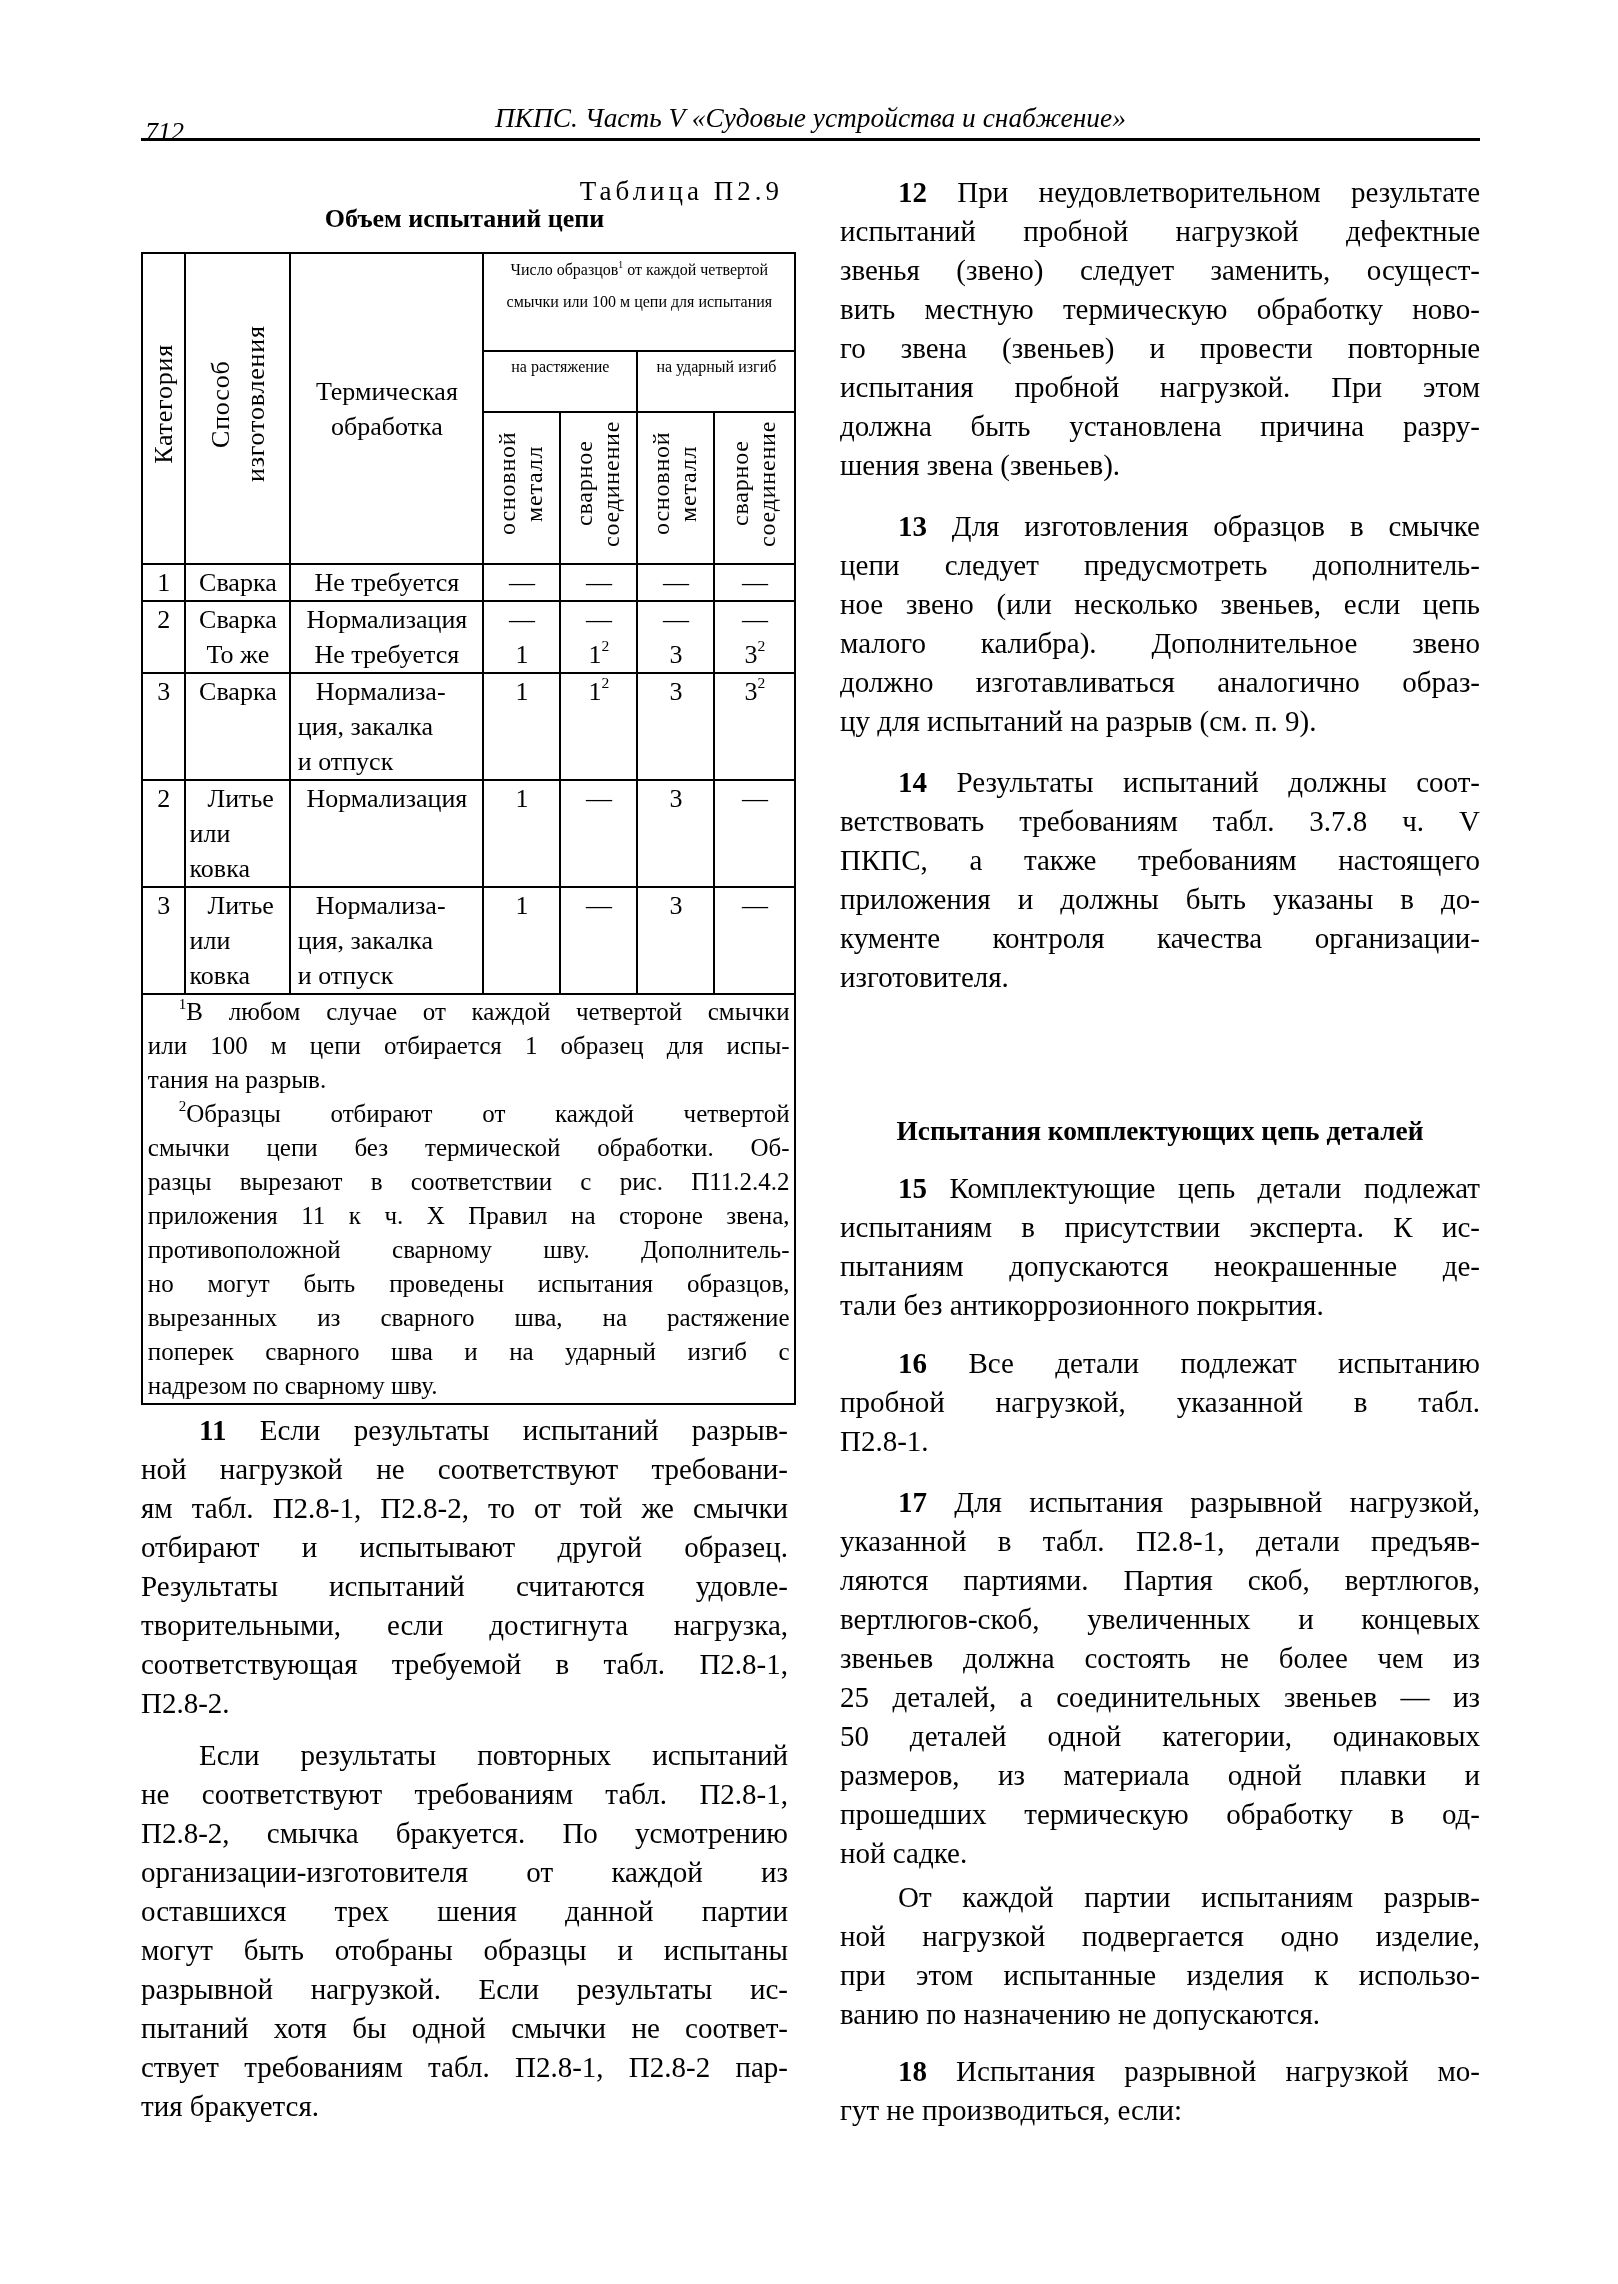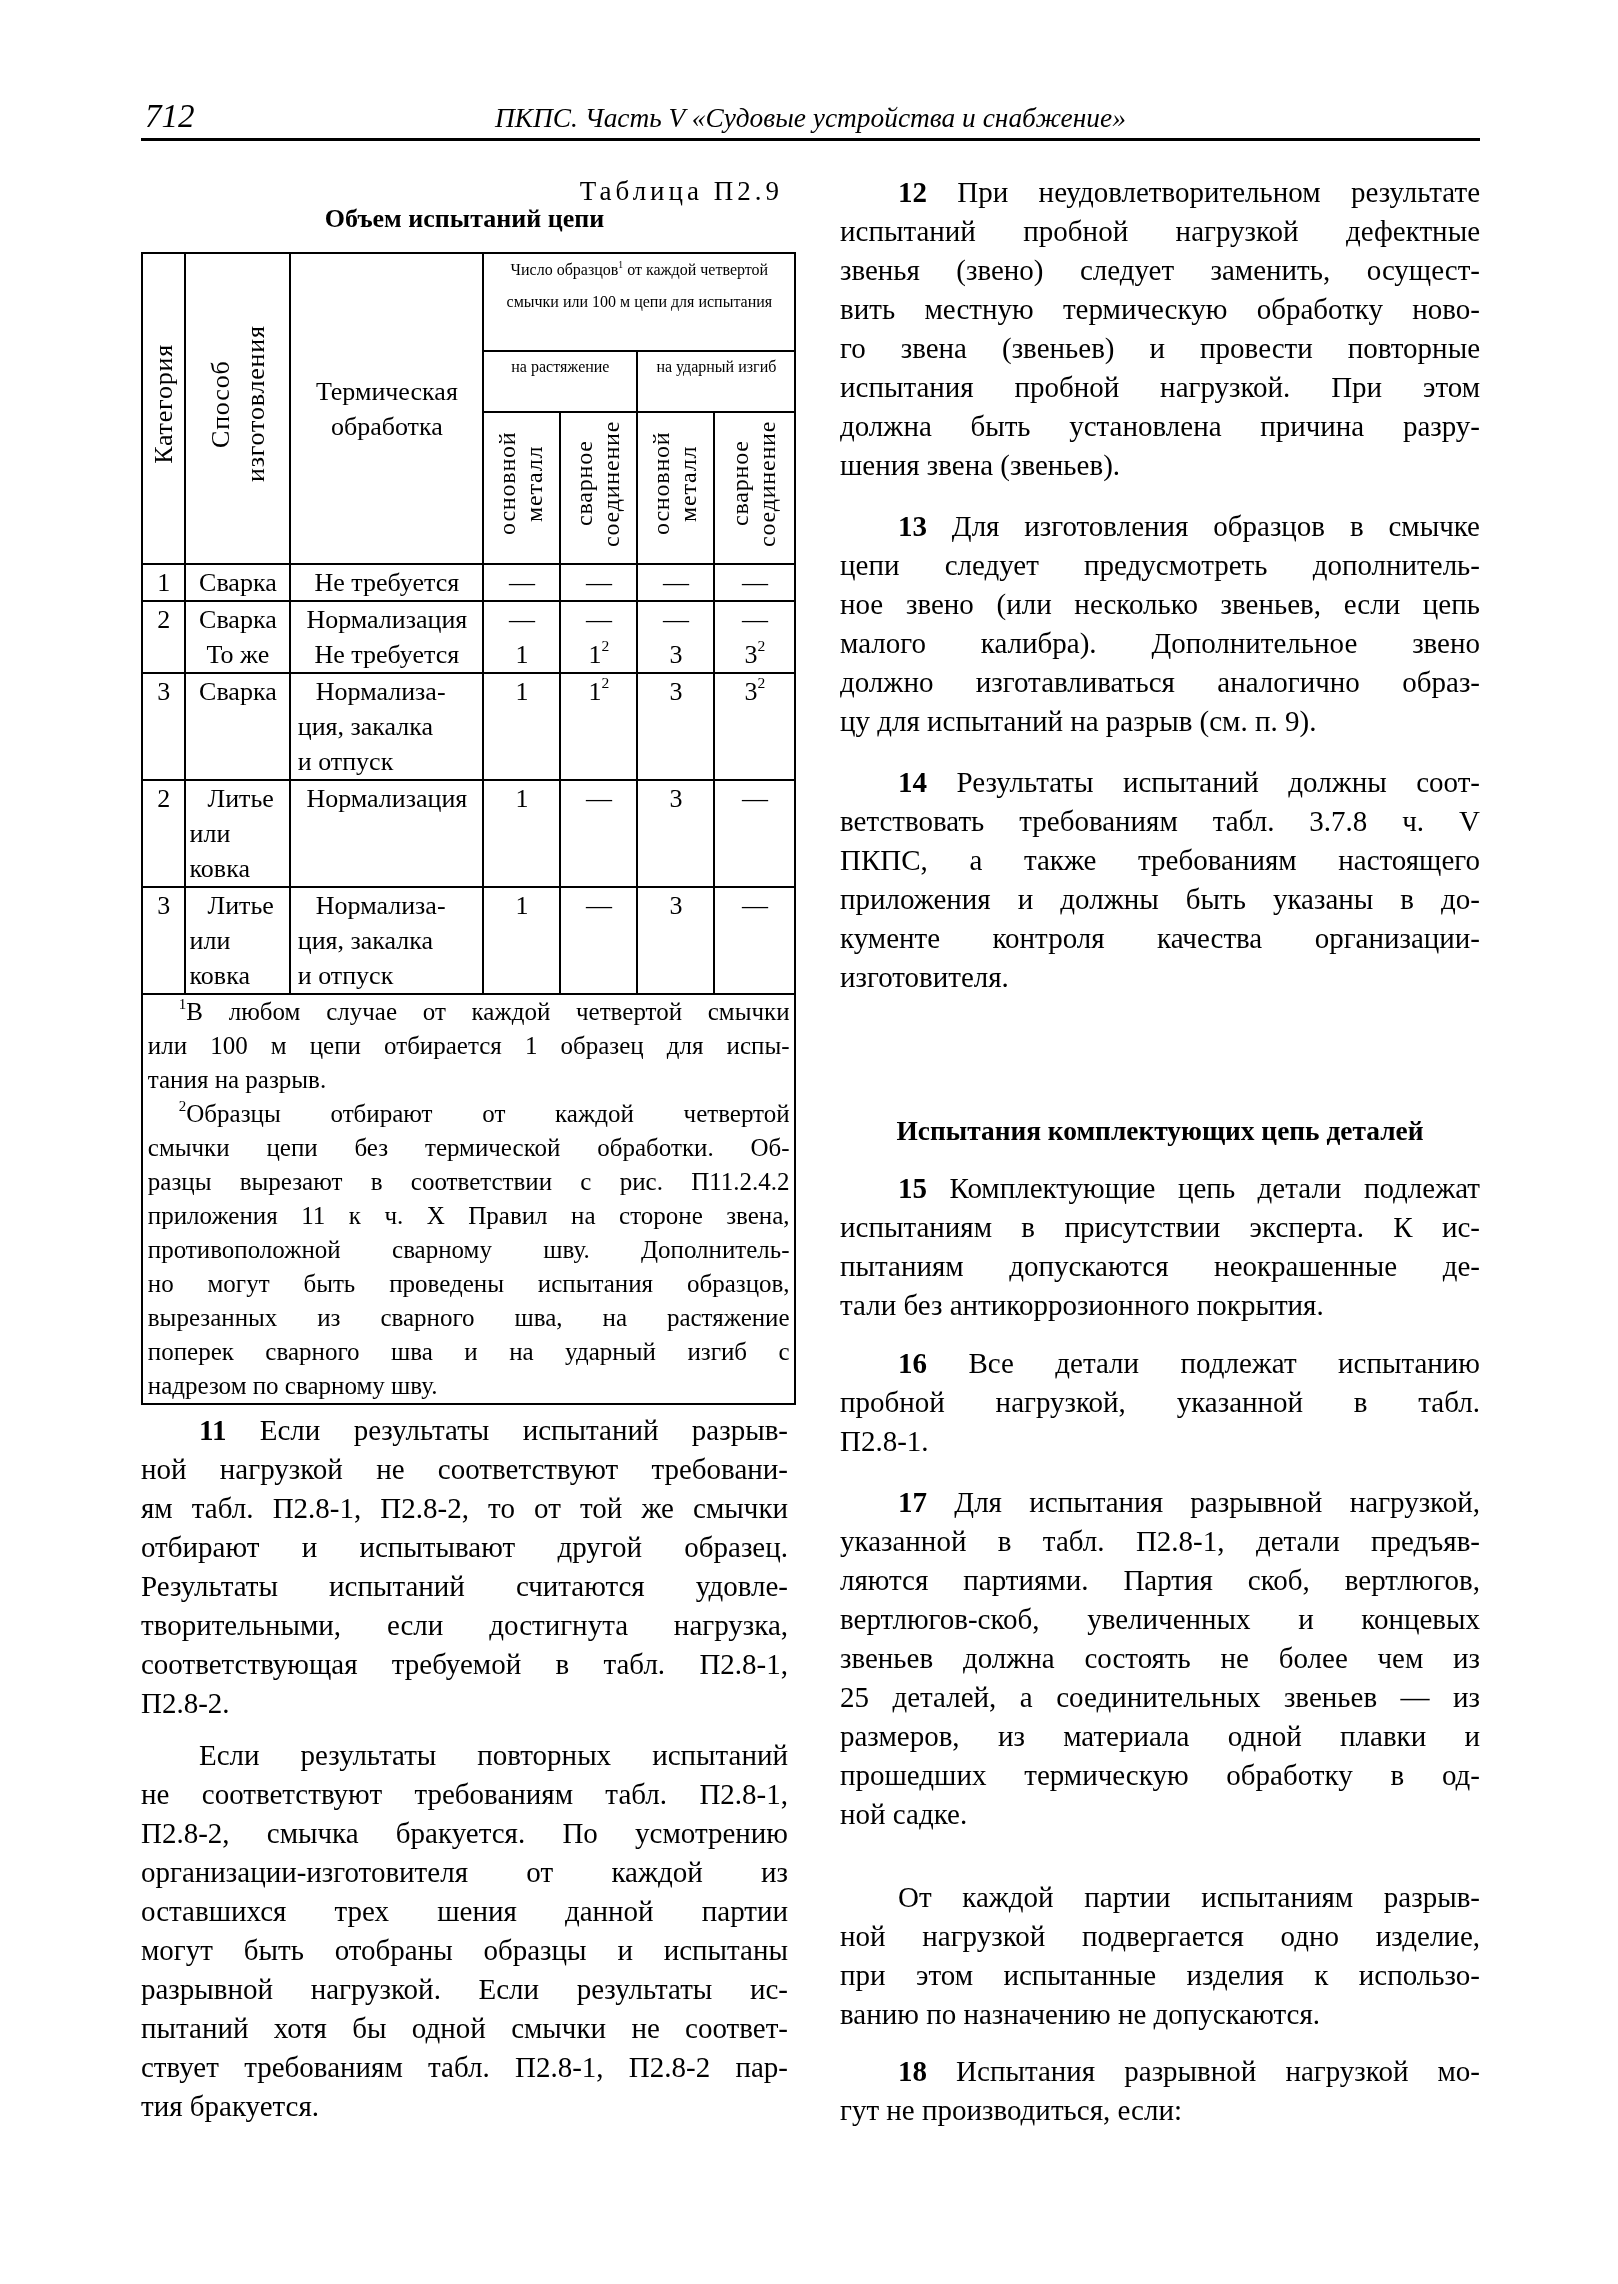--- a/index.html
+++ b/index.html
@@ -1,21 +1,21 @@
 <!DOCTYPE html>
 <html style="font-size:13px"><head>
 <meta charset="utf-8">
 <style>
   html, body { margin:0; padding:0; background:#ffffff; }
   body { width:1619px; height:2284px; position:relative; overflow:hidden;
          font-family:"Liberation Serif","DejaVu Serif",serif; color:#000; }
   .abs { position:absolute; }
 
   
-  #page-number { left:145px; top:100px; font-size:33px; font-style:italic; line-height:32px; }
+  #page-number { left:145px; top:116px; font-size:26px; font-style:italic; line-height:32px; }
   #running-title { left:141px; width:1339px; top:102px; font-size:27.4px; font-style:italic;
                    line-height:32px; text-align:center; }
   #header-rule { left:141px; top:138px; width:1339px; height:3.2px; background:#000; }
 
   
   #table-label { left:141px; width:642px; top:176px; font-size:27px; line-height:31px;
                  text-align:right; letter-spacing:4px; }
   #table-title { left:141px; width:647px; top:203px; font-size:26px; line-height:31px;
                  text-align:center; font-weight:bold; }
 
@@ -275,20 +275,21 @@
     <div class="line"><span>пробной нагрузкой, указанной в табл.</span></div>
     <div class="line last"><span>П2.8-1.</span></div>
   </div>
 <div class="para col-right" style="top:1483px">
     <div class="line first"><span class="num">17</span> <span>Для испытания разрывной нагрузкой,</span></div>
     <div class="line"><span>указанной в табл. П2.8-1, детали предъяв-</span></div>
     <div class="line"><span>ляются партиями. Партия скоб, вертлюгов,</span></div>
     <div class="line"><span>вертлюгов-скоб, увеличенных и концевых</span></div>
     <div class="line"><span>звеньев должна состоять не более чем из</span></div>
     <div class="line"><span>25 деталей, а соединительных звеньев — из</span></div>
+    <div class="line"><span>50 деталей одной категории, одинаковых</span></div>
     <div class="line"><span>размеров, из материала одной плавки и</span></div>
     <div class="line"><span>прошедших термическую обработку в од-</span></div>
     <div class="line last"><span>ной садке.</span></div>
   </div>
 <div class="para col-right" style="top:1878px">
     <div class="line first"><span>От каждой партии испытаниям разрыв-</span></div>
     <div class="line"><span>ной нагрузкой подвергается одно изделие,</span></div>
     <div class="line"><span>при этом испытанные изделия к использо-</span></div>
     <div class="line last"><span>ванию по назначению не допускаются.</span></div>
   </div>

